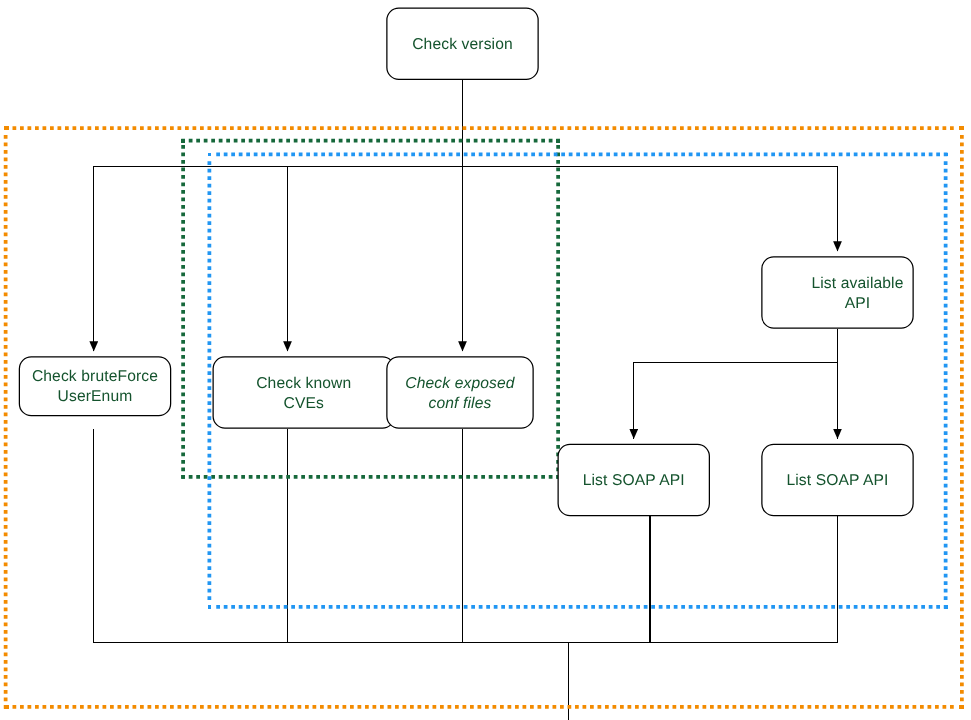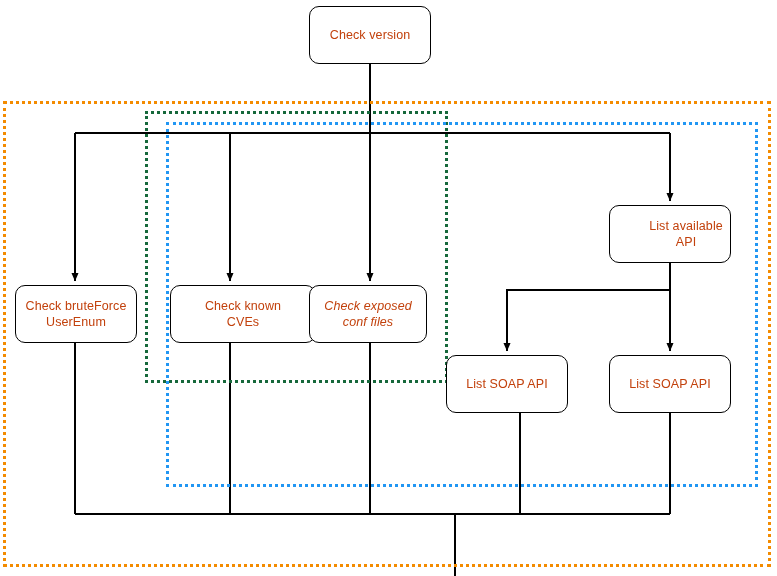--- a/index.html
+++ b/index.html
@@ -8,21 +8,21 @@
   svg.layer{position:absolute;left:0;top:0;width:777px;height:576px;}
   .node{
     position:absolute;
     box-sizing:border-box;
     border:1px solid #000000;
     border-radius:10px;
     background:#ffffff;
     display:flex;align-items:center;justify-content:center;
     text-align:center;
     font-size:12.5px;
-    color:#c2410c;
+    color:#14532d;
     line-height:1.32;
     letter-spacing:.1px;
     white-space:pre-line;
     z-index:3;
   }
   .group{
     position:absolute;
     box-sizing:border-box;
     background:transparent;
     z-index:2;
@@ -72,21 +72,21 @@
       <path d="M455,514 L455,576"></path>
     </g>
   </svg>
 
   <div class="group orange" style="left:3px;top:101px;width:768px;height:466px;"></div>
   <div class="group green" style="left:145px;top:111px;width:303px;height:272px;"></div>
   <div class="group blue" style="left:166px;top:122px;width:592px;height:365px;"></div>
 
   <div class="node" style="left:309px;top:6px;width:122px;height:58px;">Check version</div>
 
-  <div class="node" style="left:15px;top:285px;width:122px;height:58px;">Check bruteForce
+  <div class="node" style="left:15px;top:285px;width:122px;height:48px;">Check bruteForce
 UserEnum</div>
 
   <div class="node" style="left:170px;top:285px;width:146px;height:58px;">Check known
 CVEs</div>
 
   <div class="node" style="left:309px;top:285px;width:118px;height:58px;font-style:italic;">Check exposed
 conf files</div>
 
   <div class="node" style="left:609px;top:205px;width:122px;height:58px;padding-left:32px;">List available API</div>
 

